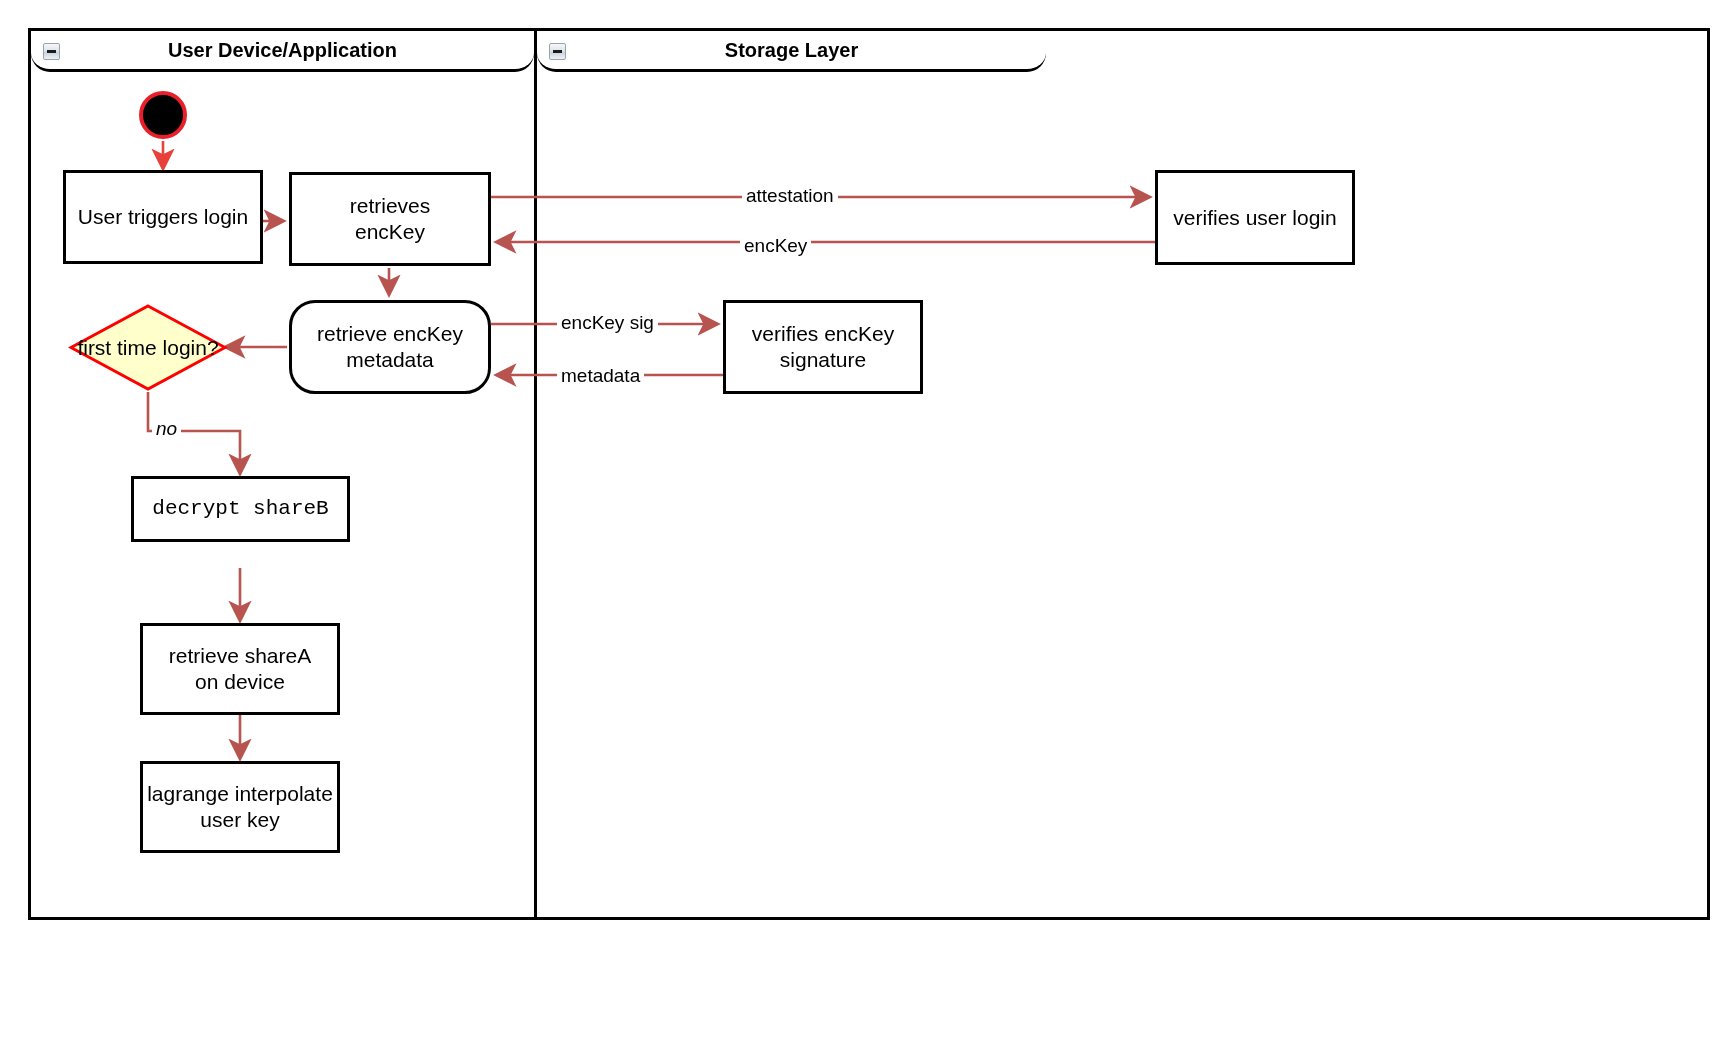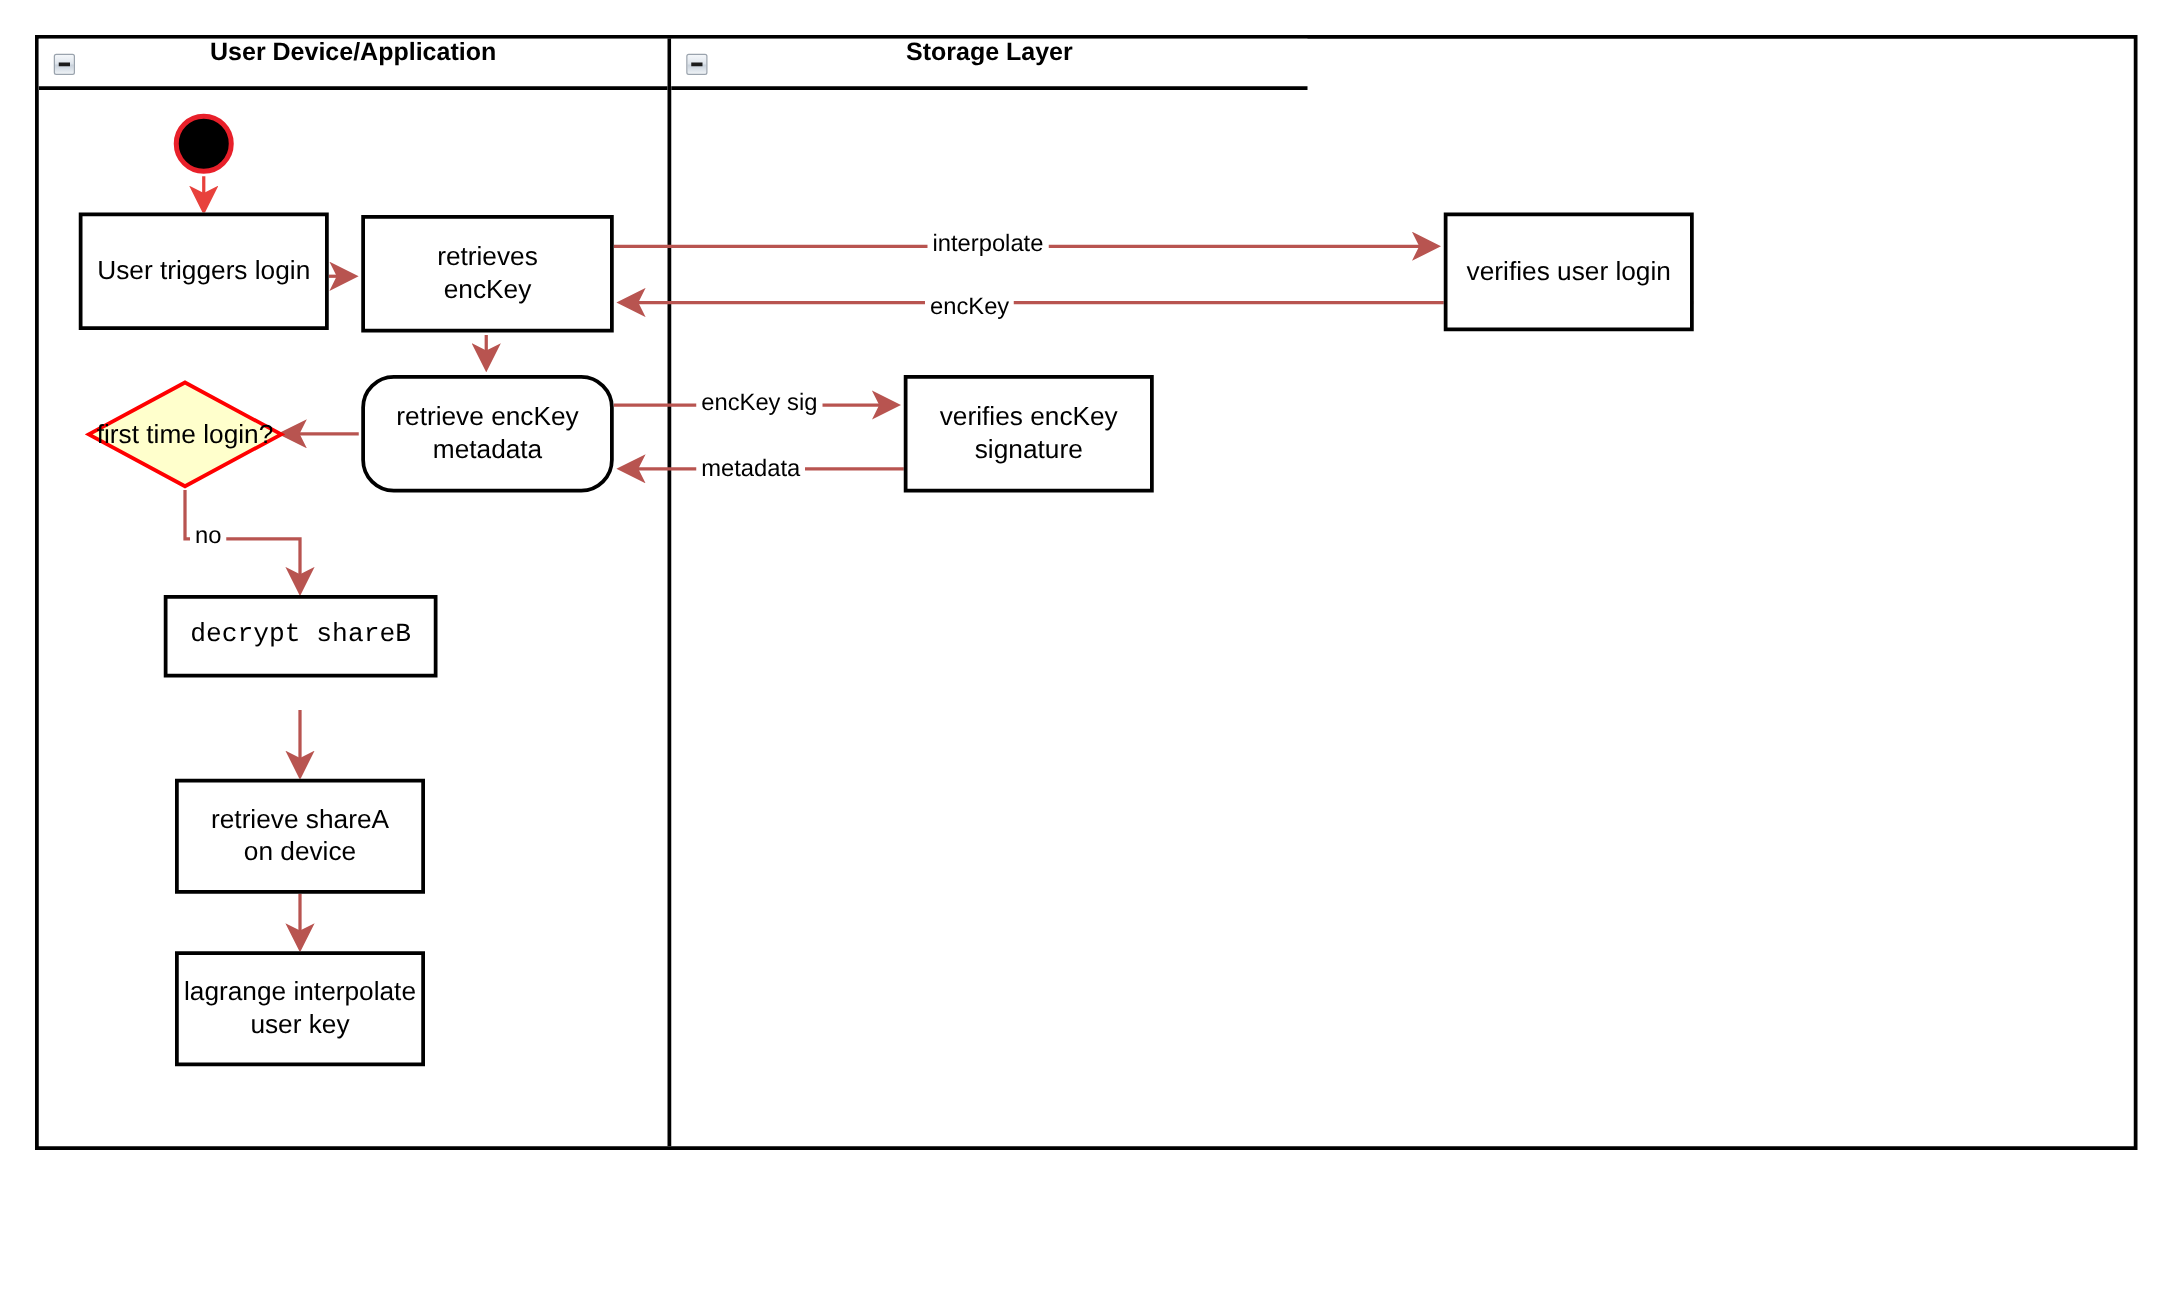--- a/index.html
+++ b/index.html
@@ -43,22 +43,23 @@
 
   .lane-header {
     position: absolute;
     left: 0; top: 0;
     width: 100%;
     height: 41px;
     box-sizing: border-box;
     border-bottom: 3px solid #000000;
     background: #ffffff;
     display: flex;
-    align-items: flex-start;
-    justify-content: center;
+    align-items: center;
+    justify-content: center;
+    border-radius: 19px;
   }
   .lane-title {
     font-size: 20px;
     font-weight: bold;
     color: #000000;
     letter-spacing: 0px;
     white-space: nowrap;
   }
   
   .collapse-icon {
@@ -210,25 +211,25 @@
      decrypt shareB --&gt;
     <path d="M 148 392 L 148 431 L 240 431 L 240 473" stroke="#b85450" stroke-width="2.6" fill="none" marker-end="url(#arrow)"></path>
 
     
     <path d="M 240 568 L 240 620" stroke="#b85450" stroke-width="2.6" fill="none" marker-end="url(#arrow)"></path>
 
     
     <path d="M 240 712 L 240 758" stroke="#b85450" stroke-width="2.6" fill="none" marker-end="url(#arrow)"></path>
   </svg>
 
-  <div class="edge-label" style="left:742px; top:186px;">interpolate</div>
+  <div class="edge-label" style="left:742px; top:186px;">attestation</div>
   <div class="edge-label" style="left:740px; top:236px;">encKey</div>
   <div class="edge-label" style="left:557px; top:313px;">encKey sig</div>
   <div class="edge-label" style="left:557px; top:366px;">metadata</div>
-  <div class="edge-label" style="left:152px; top:419px;">no</div>
+  <div class="edge-label" style="left:152px; top:419px;font-style:italic;">no</div>
 
   <div class="start-node" style="left:139px; top:91px;"></div>
 
   <div class="node" style="left:63px; top:170px; width:200px; height:94px;">
     <span>User triggers login</span>
   </div>
 
   <div class="node" style="left:289px; top:172px; width:202px; height:94px; flex-direction:column;justify-content:center;">
     <span>retrieves</span>
     <span>encKey</span>

